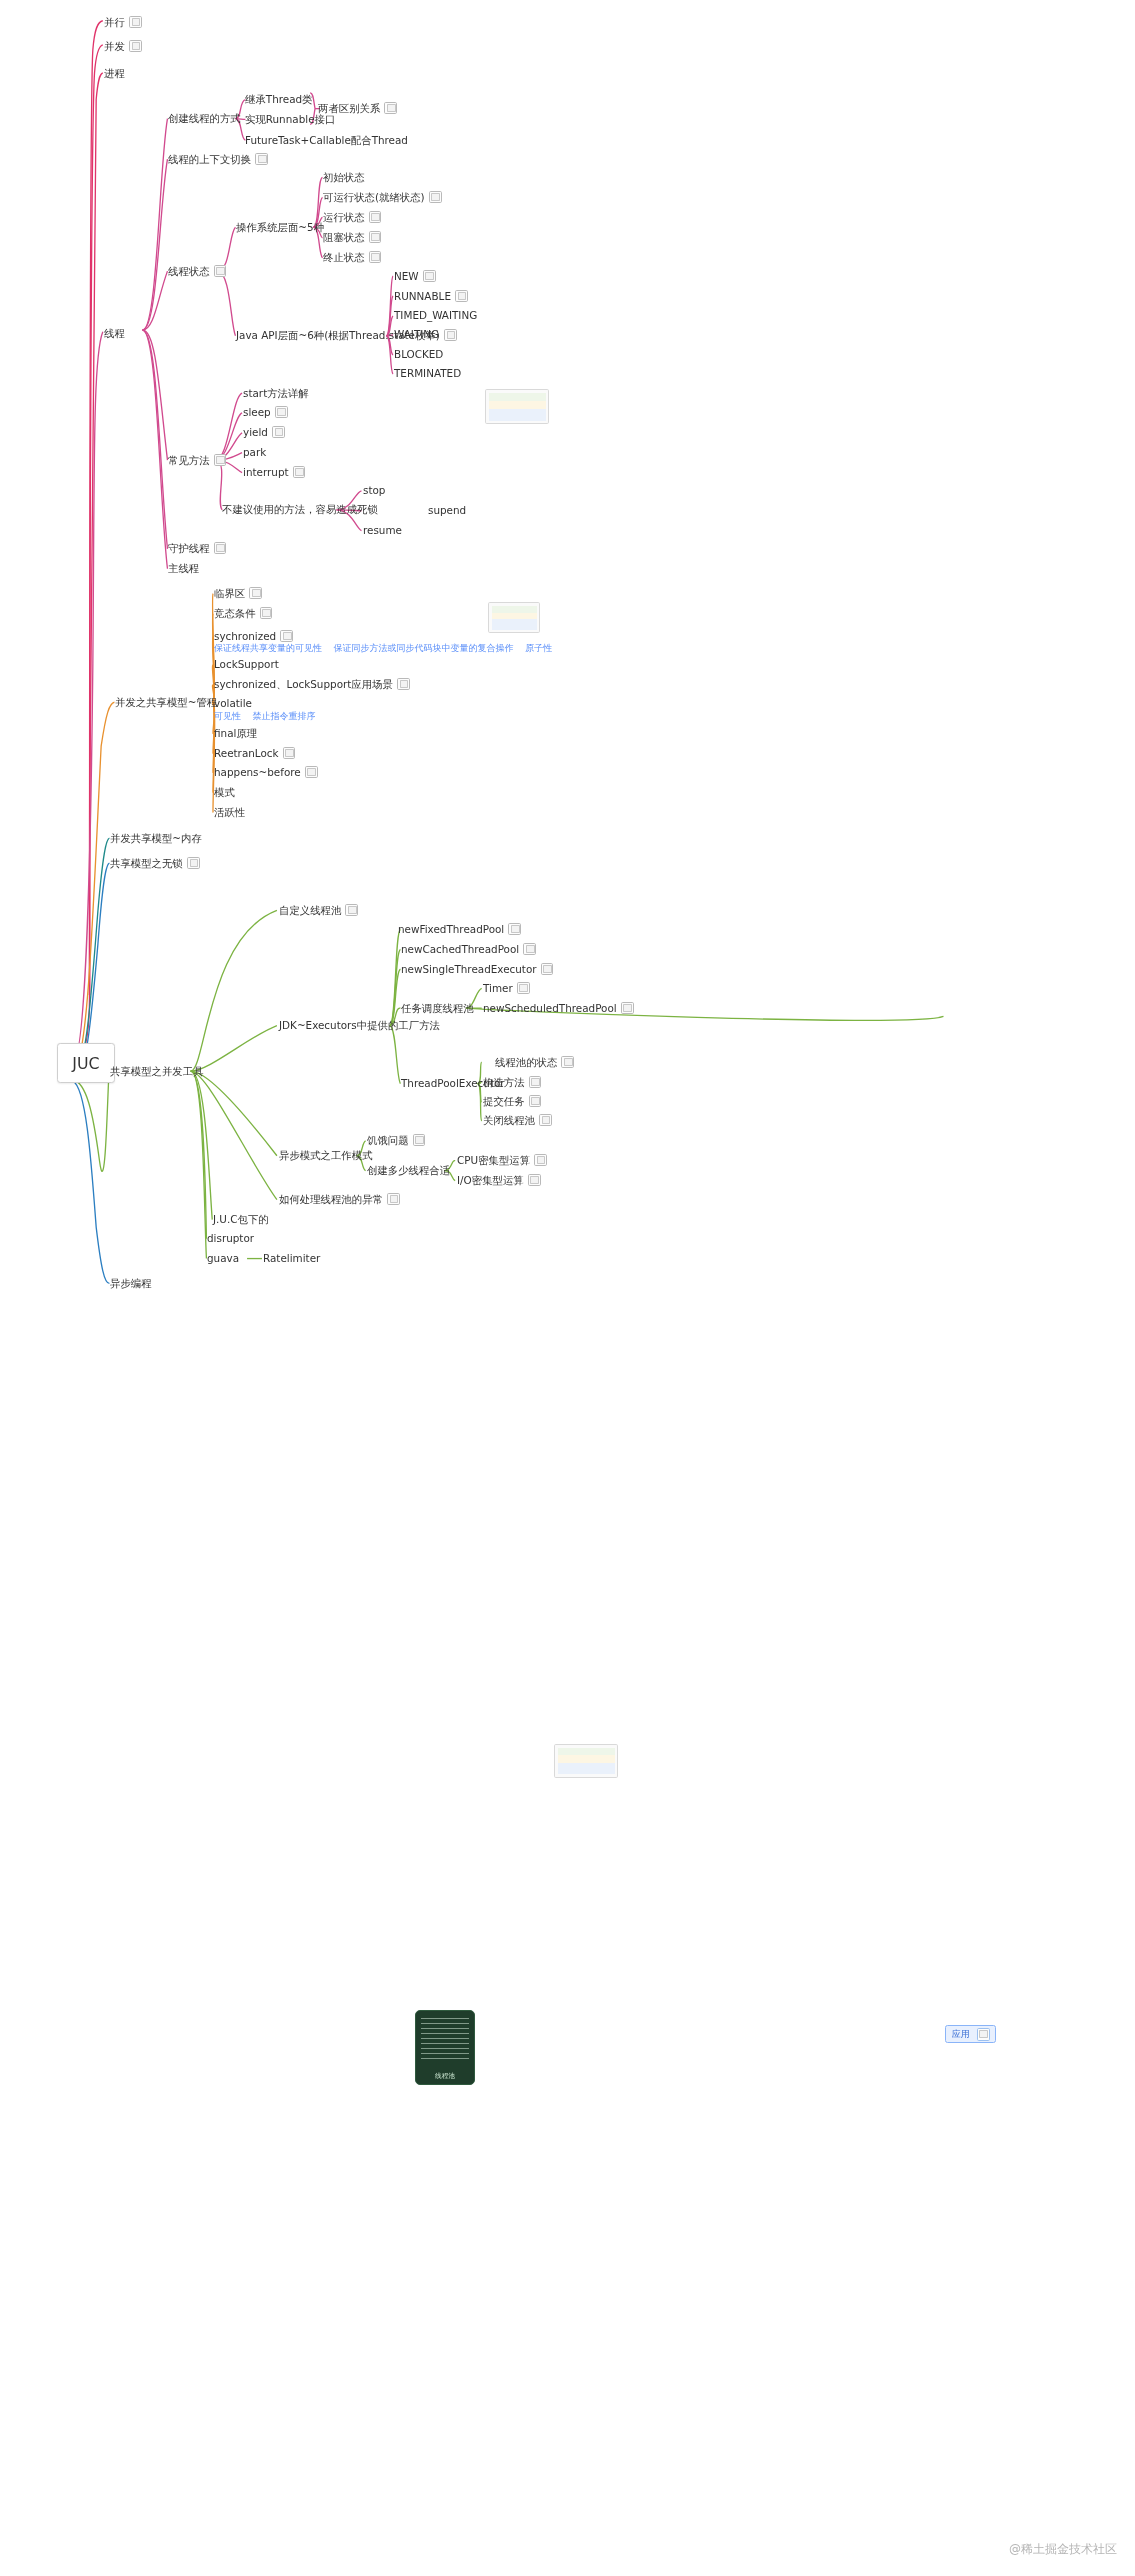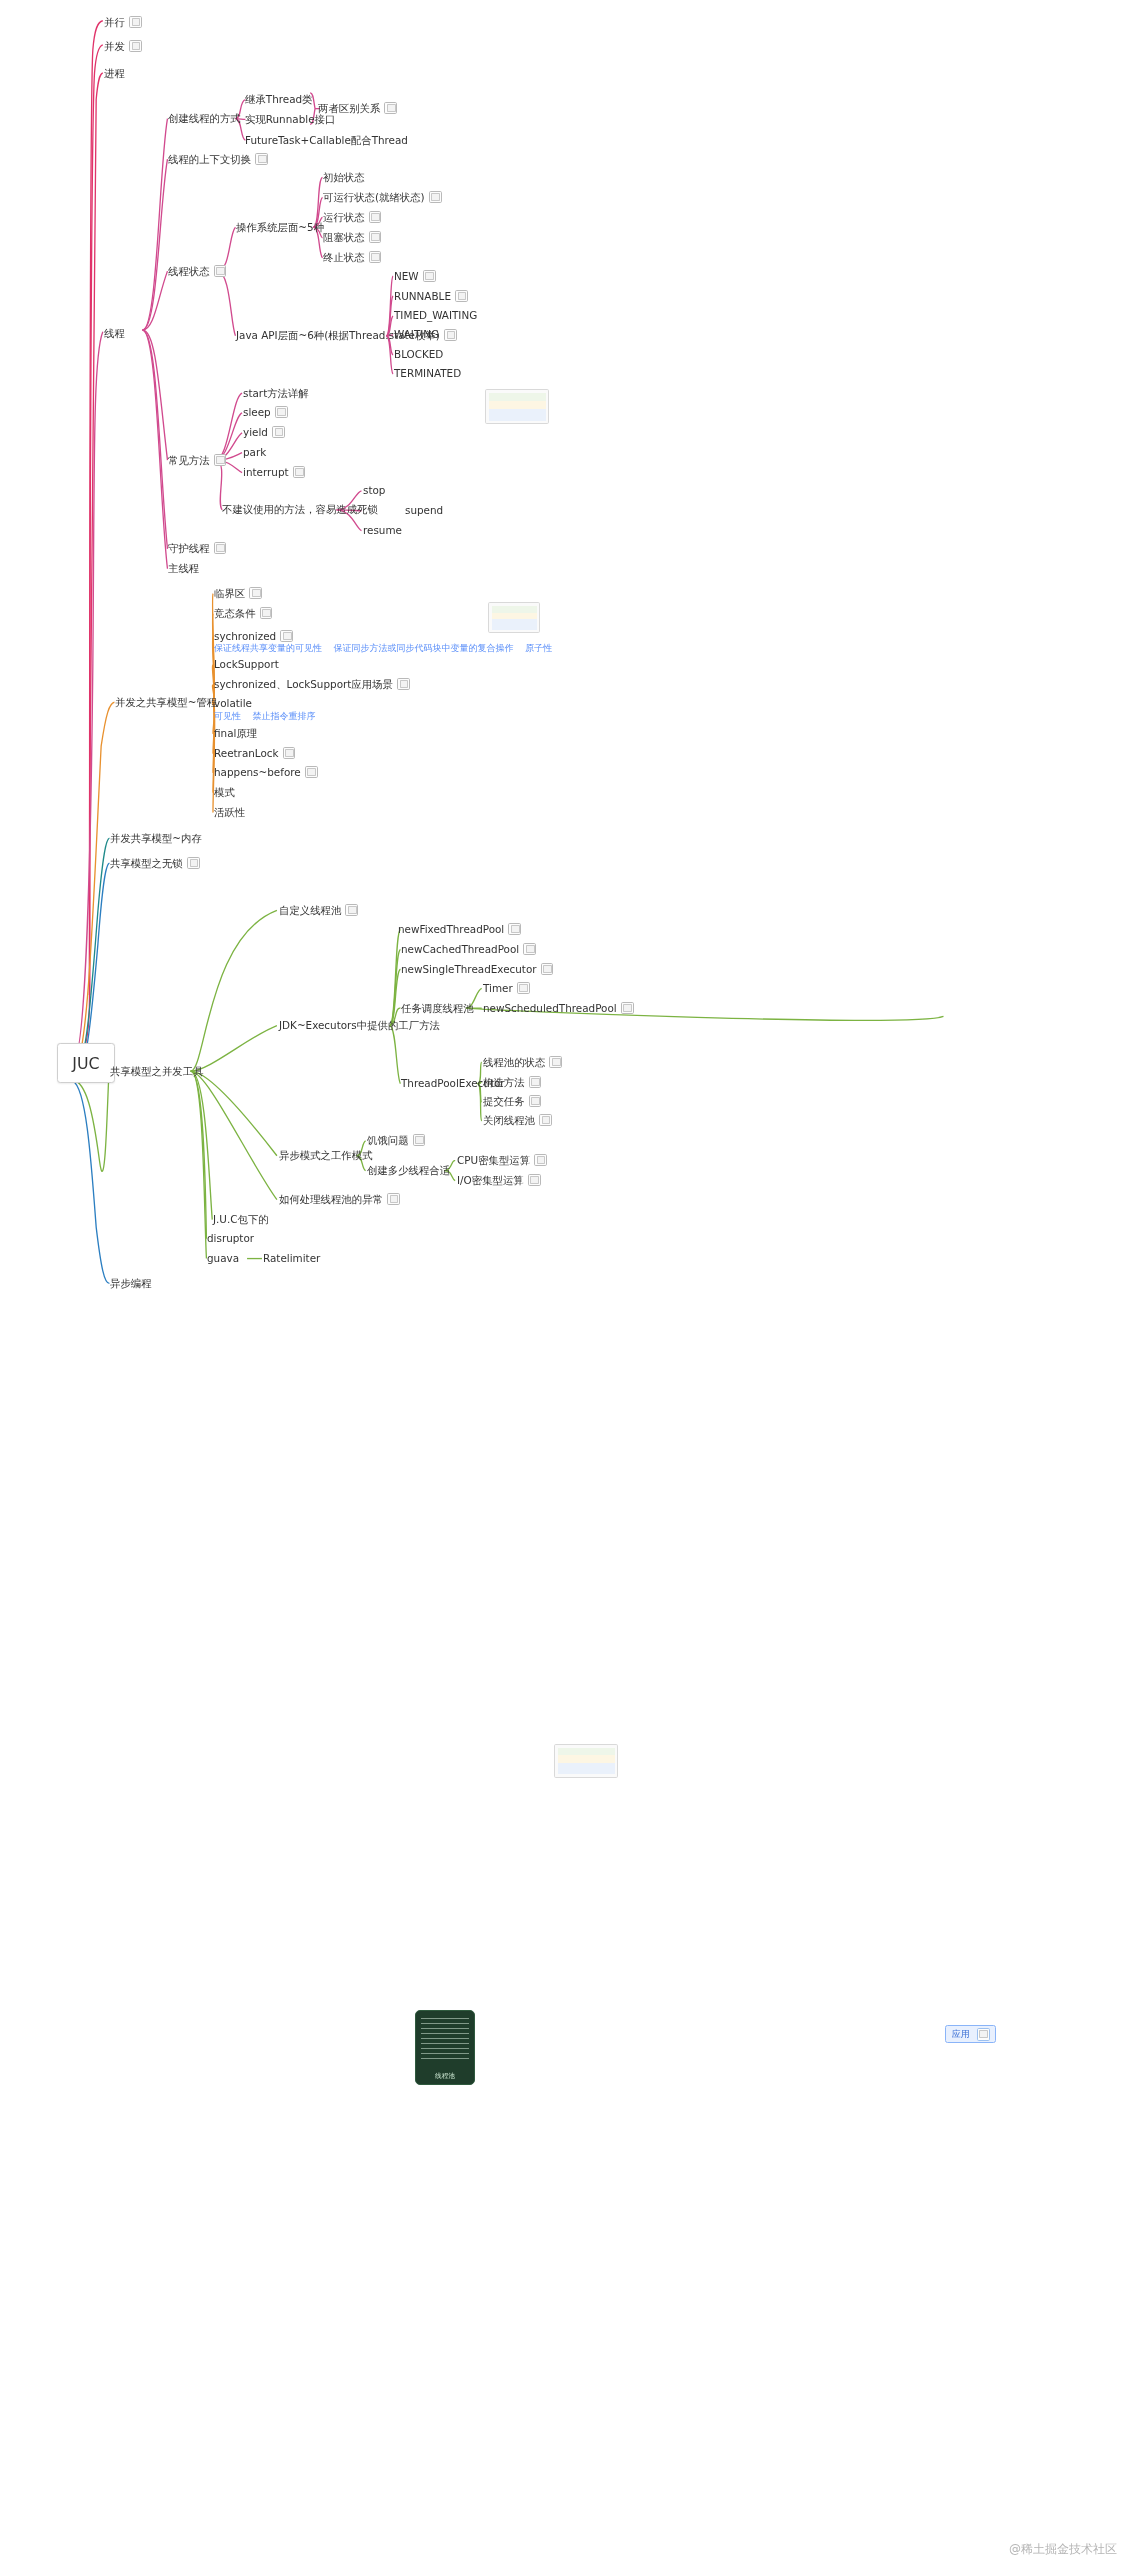--- a/index.html
+++ b/index.html
@@ -189,21 +189,21 @@
     <div class="node" style="left: 394px; top: 347px;"><span class="txt">BLOCKED</span></div>
     <div class="node" style="left: 394px; top: 366px;"><span class="txt">TERMINATED</span></div>
     <div class="node" style="left: 168px; top: 453px;"><span class="txt">常见方法</span><span class="badge"></span></div>
     <div class="node" style="left: 243px; top: 386px;"><span class="txt">start方法详解</span></div>
     <div class="node" style="left: 243px; top: 405px;"><span class="txt">sleep</span><span class="badge"></span></div>
     <div class="node" style="left: 243px; top: 425px;"><span class="txt">yield</span><span class="badge"></span></div>
     <div class="node" style="left: 243px; top: 445px;"><span class="txt">park</span></div>
     <div class="node" style="left: 243px; top: 465px;"><span class="txt">interrupt</span><span class="badge"></span></div>
     <div class="node" style="left: 222px; top: 502px;"><span class="txt">不建议使用的方法，容易造成死锁</span></div>
     <div class="node" style="left: 363px; top: 483px; text-align: right;"><span class="txt">stop</span></div>
-    <div class="node" style="left: 357px; top: 503px; padding-left: 48px;"><span class="txt">supend</span></div>
+    <div class="node" style="left: 380px; top: 503px; padding-left: 48px;"><span class="txt">supend</span></div>
     <div class="node" style="left: 363px; top: 523px;"><span class="txt">resume</span></div>
     <div class="node" style="left: 168px; top: 541px;"><span class="txt">守护线程</span><span class="badge"></span></div>
     <div class="node" style="left: 168px; top: 561px;"><span class="txt">主线程</span></div>
     <div class="node" style="left: 115px; top: 695px;"><span class="txt">并发之共享模型~管程</span></div>
     <div class="node" style="left: 214px; top: 586px;"><span class="txt">临界区</span><span class="badge"></span></div>
     <div class="node" style="left: 214px; top: 606px;"><span class="txt">竞态条件</span><span class="badge"></span></div>
     <div class="node" style="left: 214px; top: 629px;"><span class="txt">sychronized</span><span class="badge"></span></div>
     <div class="node" style="left: 214px; top: 657px;"><span class="txt">LockSupport</span></div>
     <div class="node" style="left: 214px; top: 677px;"><span class="txt">sychronized、LockSupport应用场景</span><span class="badge"></span></div>
     <div class="node" style="left: 214px; top: 696px;"><span class="txt">volatile</span></div>
@@ -217,21 +217,21 @@
     <div class="node" style="left: 110px; top: 1064px;"><span class="txt">共享模型之并发工具</span></div>
     <div class="node" style="left: 279px; top: 903px;"><span class="txt">自定义线程池</span><span class="badge"></span></div>
     <div class="node" style="left: 279px; top: 1018px;"><span class="txt">JDK~Executors中提供的工厂方法</span></div>
     <div class="node" style="left: 398px; top: 922px;"><span class="txt">newFixedThreadPool</span><span class="badge"></span></div>
     <div class="node" style="left: 401px; top: 942px;"><span class="txt">newCachedThreadPool</span><span class="badge"></span></div>
     <div class="node" style="left: 401px; top: 962px;"><span class="txt">newSingleThreadExecutor</span><span class="badge"></span></div>
     <div class="node" style="left: 401px; top: 1001px;"><span class="txt">任务调度线程池</span></div>
     <div class="node" style="left: 483px; top: 981px;"><span class="txt">Timer</span><span class="badge"></span></div>
     <div class="node" style="left: 483px; top: 1001px;"><span class="txt">newScheduledThreadPool</span><span class="badge"></span></div>
     <div class="node" style="left: 401px; top: 1076px;"><span class="txt">ThreadPoolExecutor</span></div>
-    <div class="node" style="left: 483px; top: 1055px;"><span class="txt">线程池的状态</span><span class="badge"></span></div>
+    <div class="node" style="left: 495px; top: 1055px;"><span class="txt">线程池的状态</span><span class="badge"></span></div>
     <div class="node" style="left: 483px; top: 1075px;"><span class="txt">构造方法</span><span class="badge"></span></div>
     <div class="node" style="left: 483px; top: 1094px;"><span class="txt">提交任务</span><span class="badge"></span></div>
     <div class="node" style="left: 483px; top: 1113px;"><span class="txt">关闭线程池</span><span class="badge"></span></div>
     <div class="node" style="left: 279px; top: 1148px;"><span class="txt">异步模式之工作模式</span></div>
     <div class="node" style="left: 367px; top: 1133px;"><span class="txt">饥饿问题</span><span class="badge"></span></div>
     <div class="node" style="left: 367px; top: 1163px;"><span class="txt">创建多少线程合适</span></div>
     <div class="node" style="left: 457px; top: 1153px;"><span class="txt">CPU密集型运算</span><span class="badge"></span></div>
     <div class="node" style="left: 457px; top: 1173px;"><span class="txt">I/O密集型运算</span><span class="badge"></span></div>
     <div class="node" style="left: 279px; top: 1192px;"><span class="txt">如何处理线程池的异常</span><span class="badge"></span></div>
     <div class="node" style="left: 213px; top: 1212px;"><span class="txt">J.U.C包下的</span></div>

